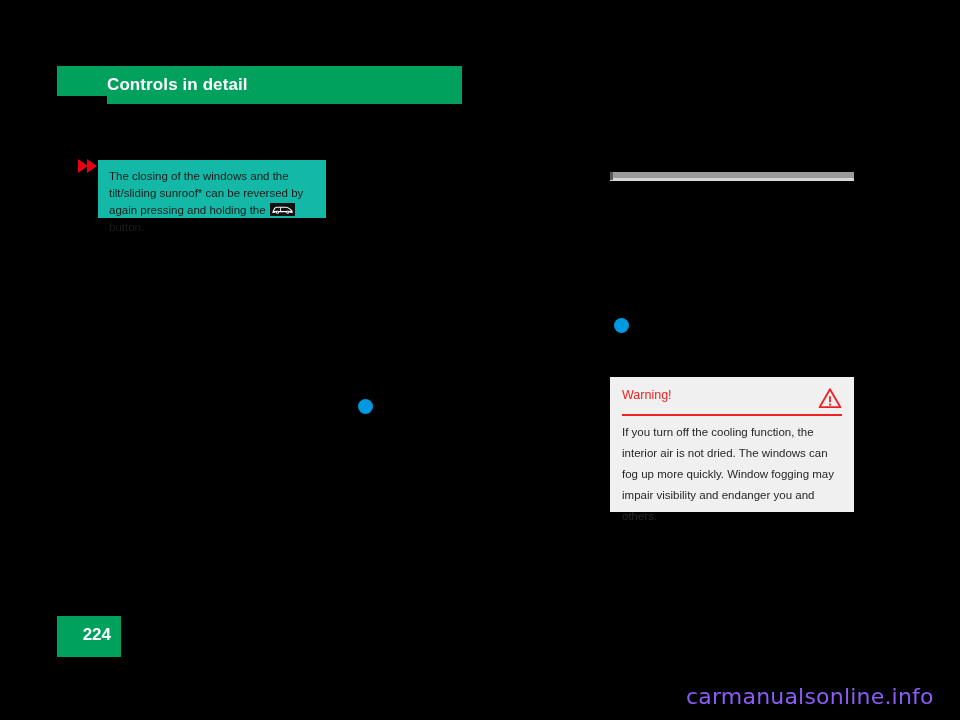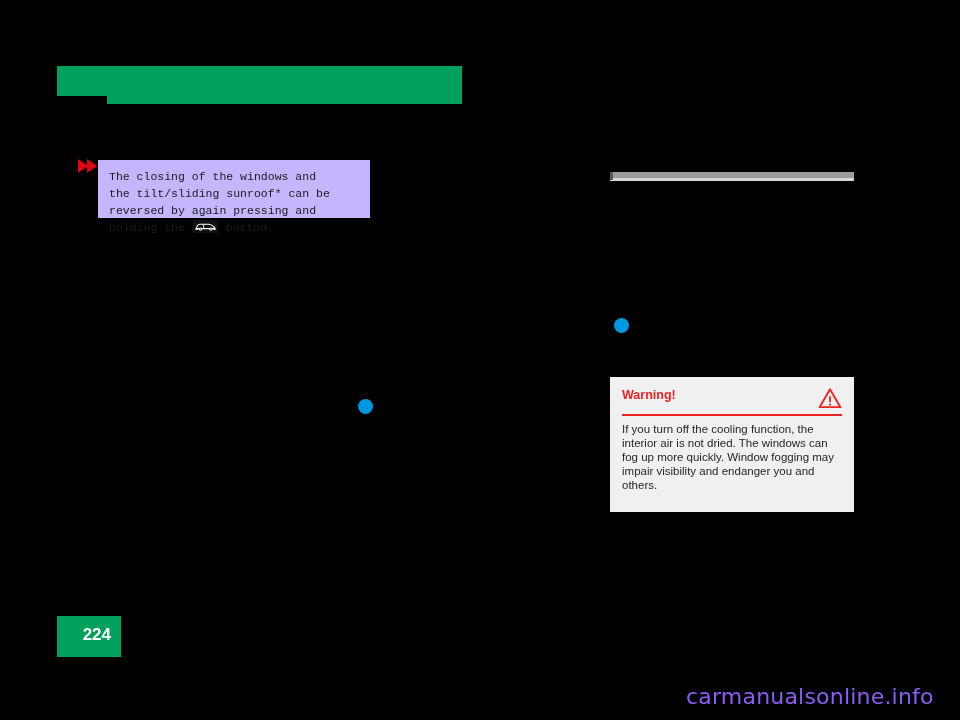--- a/index.html
+++ b/index.html
@@ -49,24 +49,23 @@
     font-weight: bold;
     letter-spacing: 0.1px;
     white-space: nowrap;
   }
 
   
   #note-box {
     position: absolute;
     left: 98px;
     top: 160px;
-    width: 272px;
+    width: 228px;
     height: 58px;
-    background: #c4b5fd;
-    font-family: Liberation Mono, monospace;
+    background: #14b8a6;
   }
   #note-box .note-text {
     position: absolute;
     left: 11px;
     top: 8px;
     width: 224px;
     font-size: 11.5px;
     line-height: 17px;
     color: #1c1c1c;
   }
@@ -154,21 +153,21 @@
     top: 11px;
     width: 220px;
     height: 22px;
   }
   #warning-box .warn-title {
     position: absolute;
     left: 0;
     top: 0;
     color: #ee2222;
     font-size: 12.5px;
-    font-weight: bold;
+    font-weight: normal;
     white-space: nowrap;
   }
   #warn-triangle-icon {
     position: absolute;
     right: 0;
     top: -1px;
     width: 24px;
     height: 22px;
   }
   #warning-box .warn-divider {
@@ -178,21 +177,21 @@
     width: 220px;
     height: 2px;
     background: #ee2222;
   }
   #warning-box .warn-text {
     position: absolute;
     left: 12px;
     top: 45px;
     width: 224px;
     font-size: 11.5px;
-    line-height: 14px;
+    line-height: 21px;
     color: #262626;
   }
 
   
   #page-number-box {
     position: absolute;
     left: 57px;
     top: 616px;
     width: 64px;
     height: 41px;
@@ -218,20 +217,21 @@
     white-space: nowrap;
     font-family: "DejaVu Sans", sans-serif;
   }
 </style>
 </head>
 <body>
 
 <div id="section-header">
   <div class="bar-step"></div>
   <div class="bar-main"></div>
+  <div class="title">Controls in detail</div>
 </div>
 
 <div id="note-arrow-icon">
   <span class="tri a"></span>
   <span class="tri b"></span>
 </div>
 
 <div id="note-box">
   <div class="note-text">
     <span>The closing of the windows and the tilt/sliding sunroof* can be reversed by again pressing and holding the</span>

